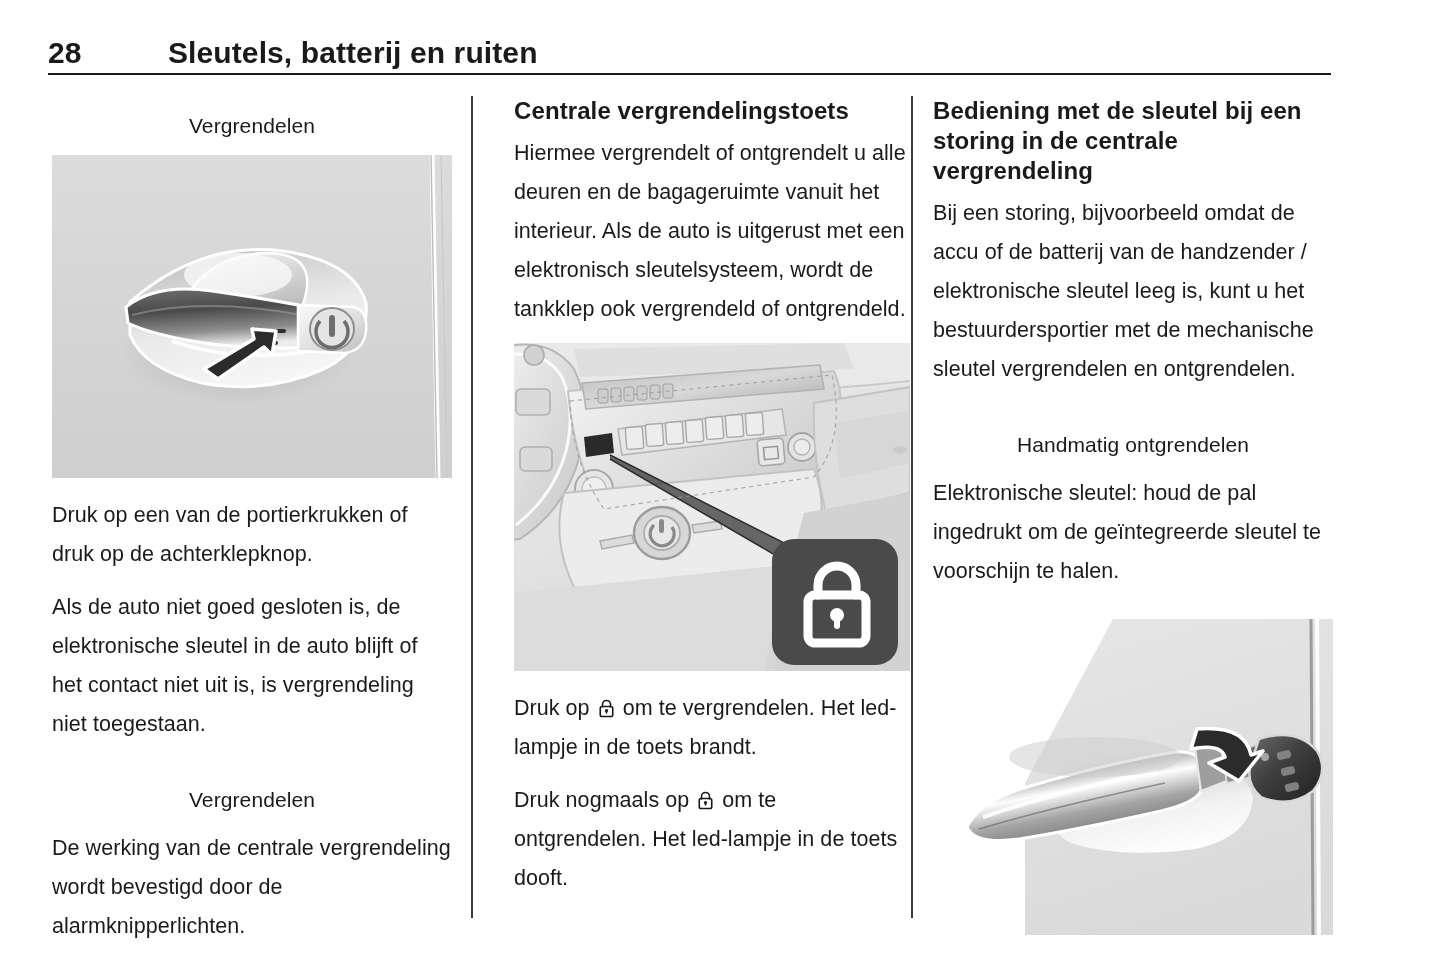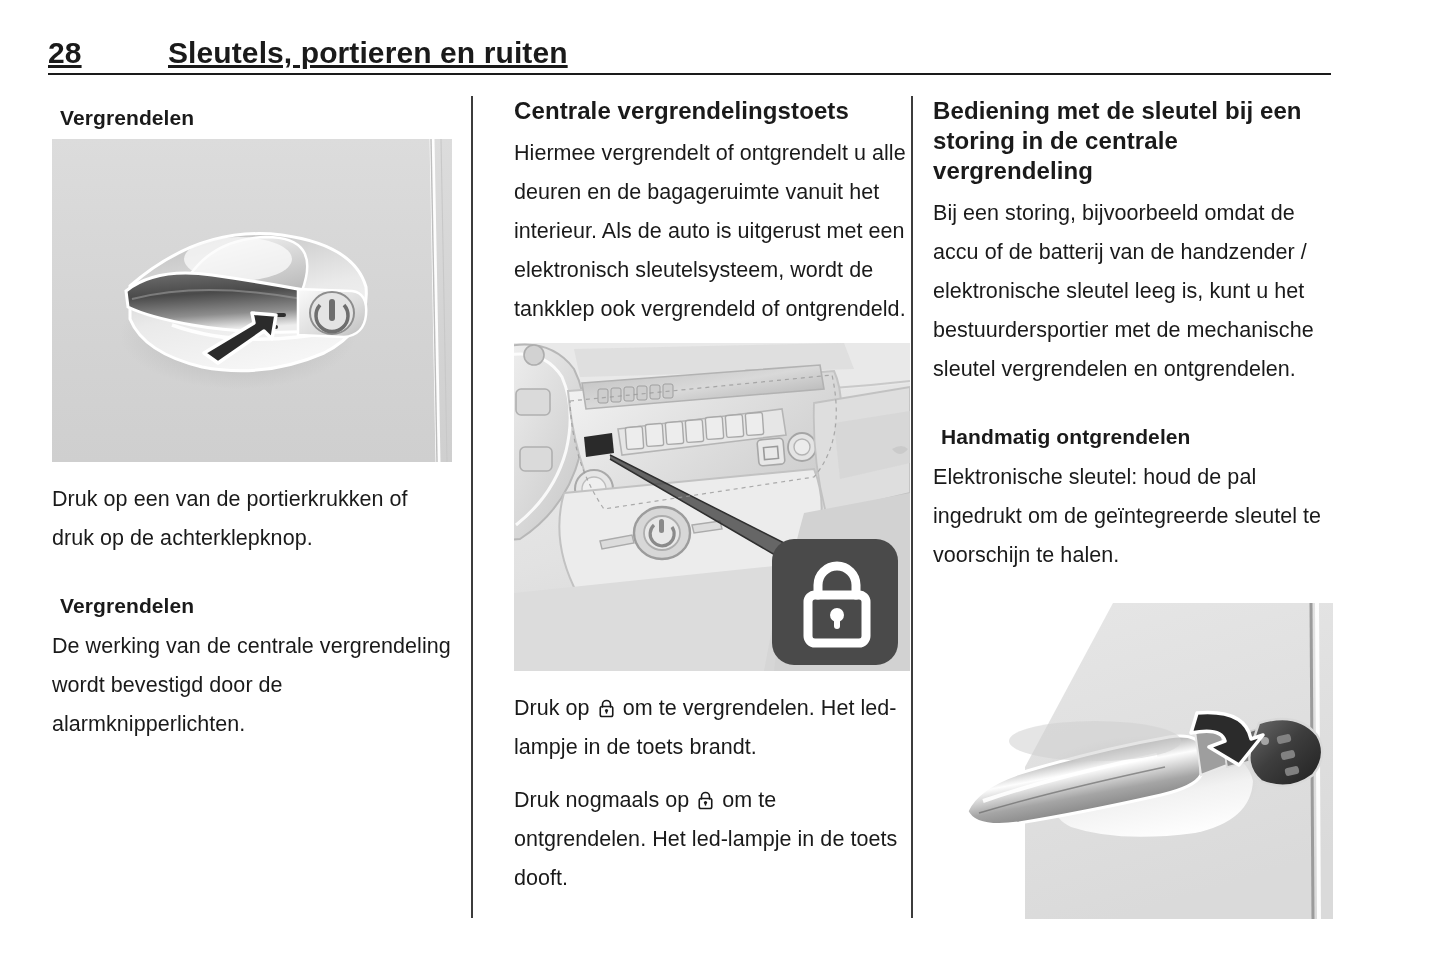--- a/index.html
+++ b/index.html
@@ -23,21 +23,20 @@
     height: 965px;
   }
 
   
   .header {
     position: absolute;
     left: 48px;
     top: 36px;
     width: 1283px;
     height: 40px;
-    text-decoration: underline;
   }
   .header-inner {
     display: flex;
     align-items: baseline;
     font-size: 30px;
     font-weight: bold;
     letter-spacing: 0.1px;
   }
   .page-number {
     width: 120px;
@@ -85,24 +84,25 @@
   
   h2.sec-head {
     font-size: 24px;
     font-weight: bold;
     line-height: 30px;
     margin: 0 0 8px 0;
     letter-spacing: 0.1px;
   }
   h3.sub-head {
     font-size: 21px;
-    font-weight: bold;
+    font-weight: normal;
     line-height: 27px;
-    margin: 8px;
+    margin: 16px;
     letter-spacing: 0.1px;
+    text-align: center;
   }
   p.body {
     font-size: 21.5px;
     line-height: 39px;
     margin: 0 0 14px 0;
     letter-spacing: 0.05px;
   }
   p.body.after-head { margin-top: 4px; }
   .gap-sm { height: 12px; }
 
@@ -141,21 +141,21 @@
   .figure svg { display: block; }
 </style>
 </head>
 <body>
 
 <div class="page">
 
   <div class="header">
     <div class="header-inner">
       <div class="page-number">28</div>
-      <div class="header-title">Sleutels, portieren en ruiten</div>
+      <div class="header-title">Sleutels, batterij en ruiten</div>
     </div>
     <div class="header-rule"></div>
   </div>
 
   <div class="columns">
 
     <div class="divider divider-1"></div>
     <div class="divider divider-2"></div>
 
     <div class="col col-1">
@@ -222,20 +222,21 @@
           <rect x="277" y="160" width="6" height="22" rx="3" fill="#6e6e6e"></rect>
 
           <rect x="206" y="174" width="28" height="4" rx="2" fill="#2e2e2e"></rect>
           <rect x="204" y="186" width="22" height="4" rx="2" fill="#2e2e2e"></rect>
 
           <path d="M152 214 L202 184 L200 174 L224 176 L220 200 L212 192 L166 224 Z" fill="#2b2b2b" stroke="#ffffff" stroke-width="3.5" stroke-linejoin="round"></path>
         </svg>
       </div>
 
       <p class="body">Druk op een van de portierkrukken of druk op de achterklepknop.</p>
+      <p class="body">Als de auto niet goed gesloten is, de elektronische sleutel in de auto blijft of het contact niet uit is, is vergrendeling niet toegestaan.</p>
 
       <div class="gap-sm"></div>
       <h3 class="sub-head">Vergrendelen</h3>
       <p class="body after-head">De werking van de centrale vergrendeling wordt bevestigd door de alarmknipperlichten.</p>
 
     </div>
 
     <div class="col col-2">
 
       <h2 class="sec-head">Centrale vergrendelingstoets</h2>

